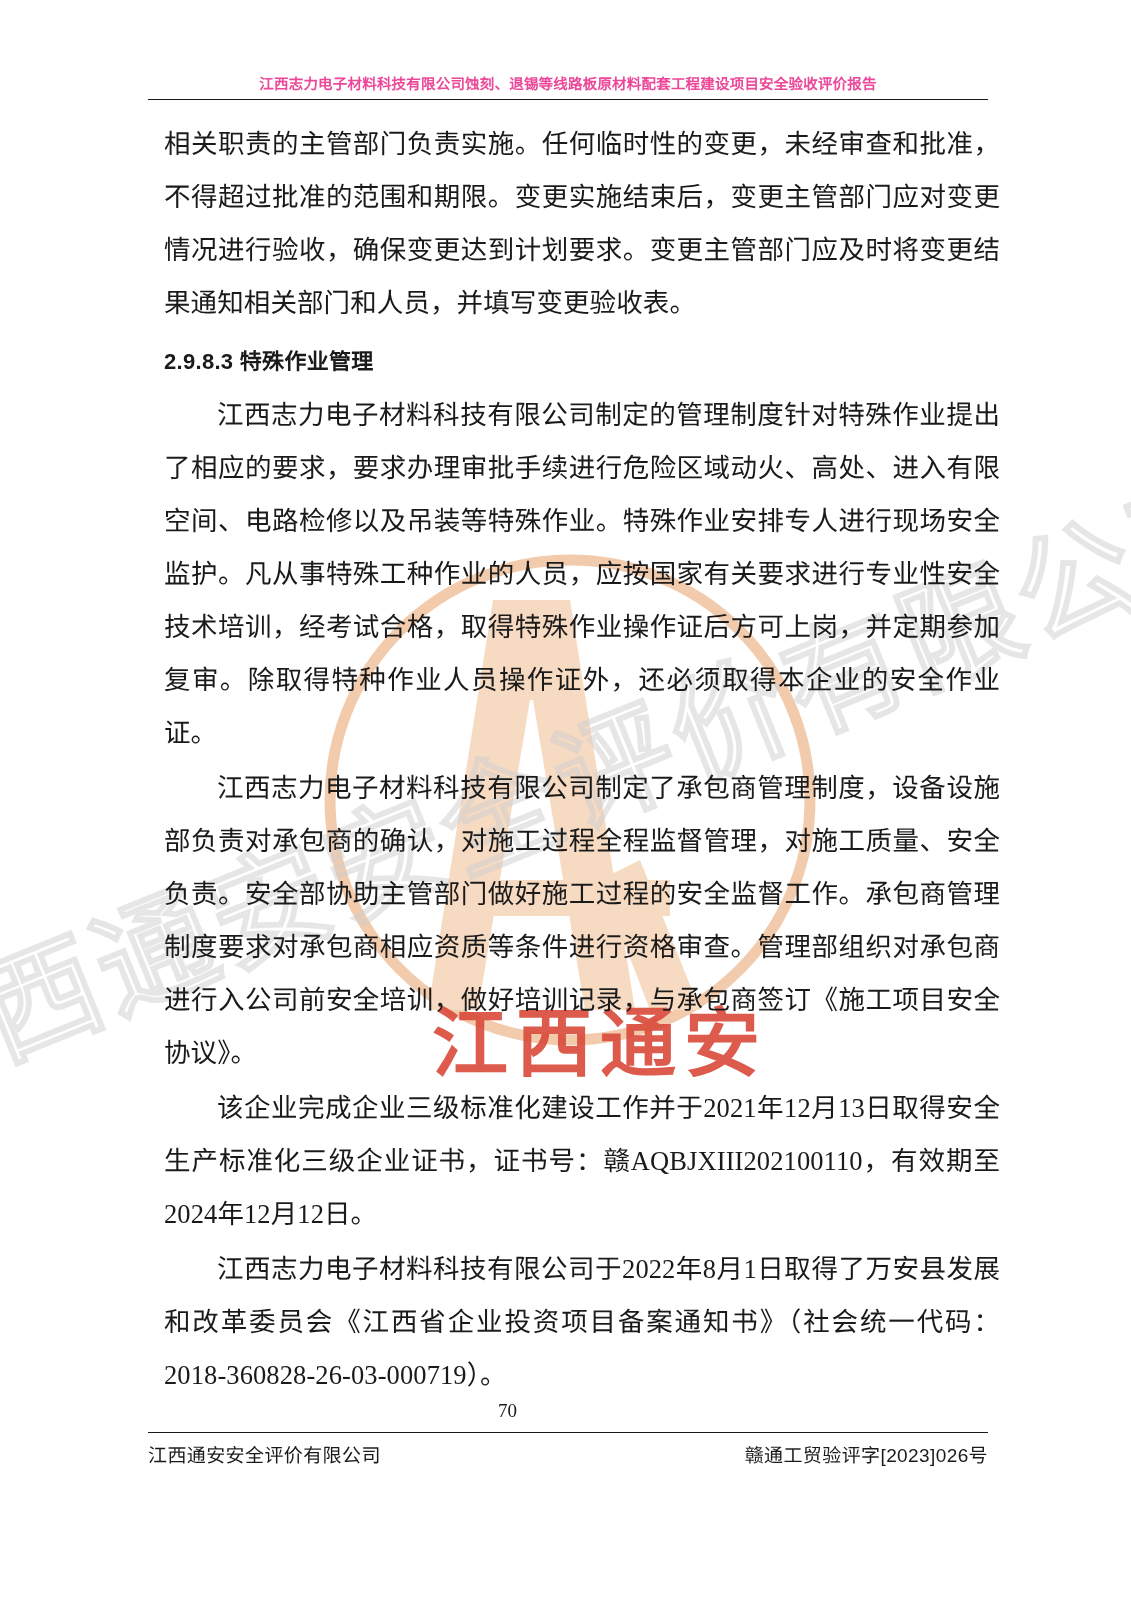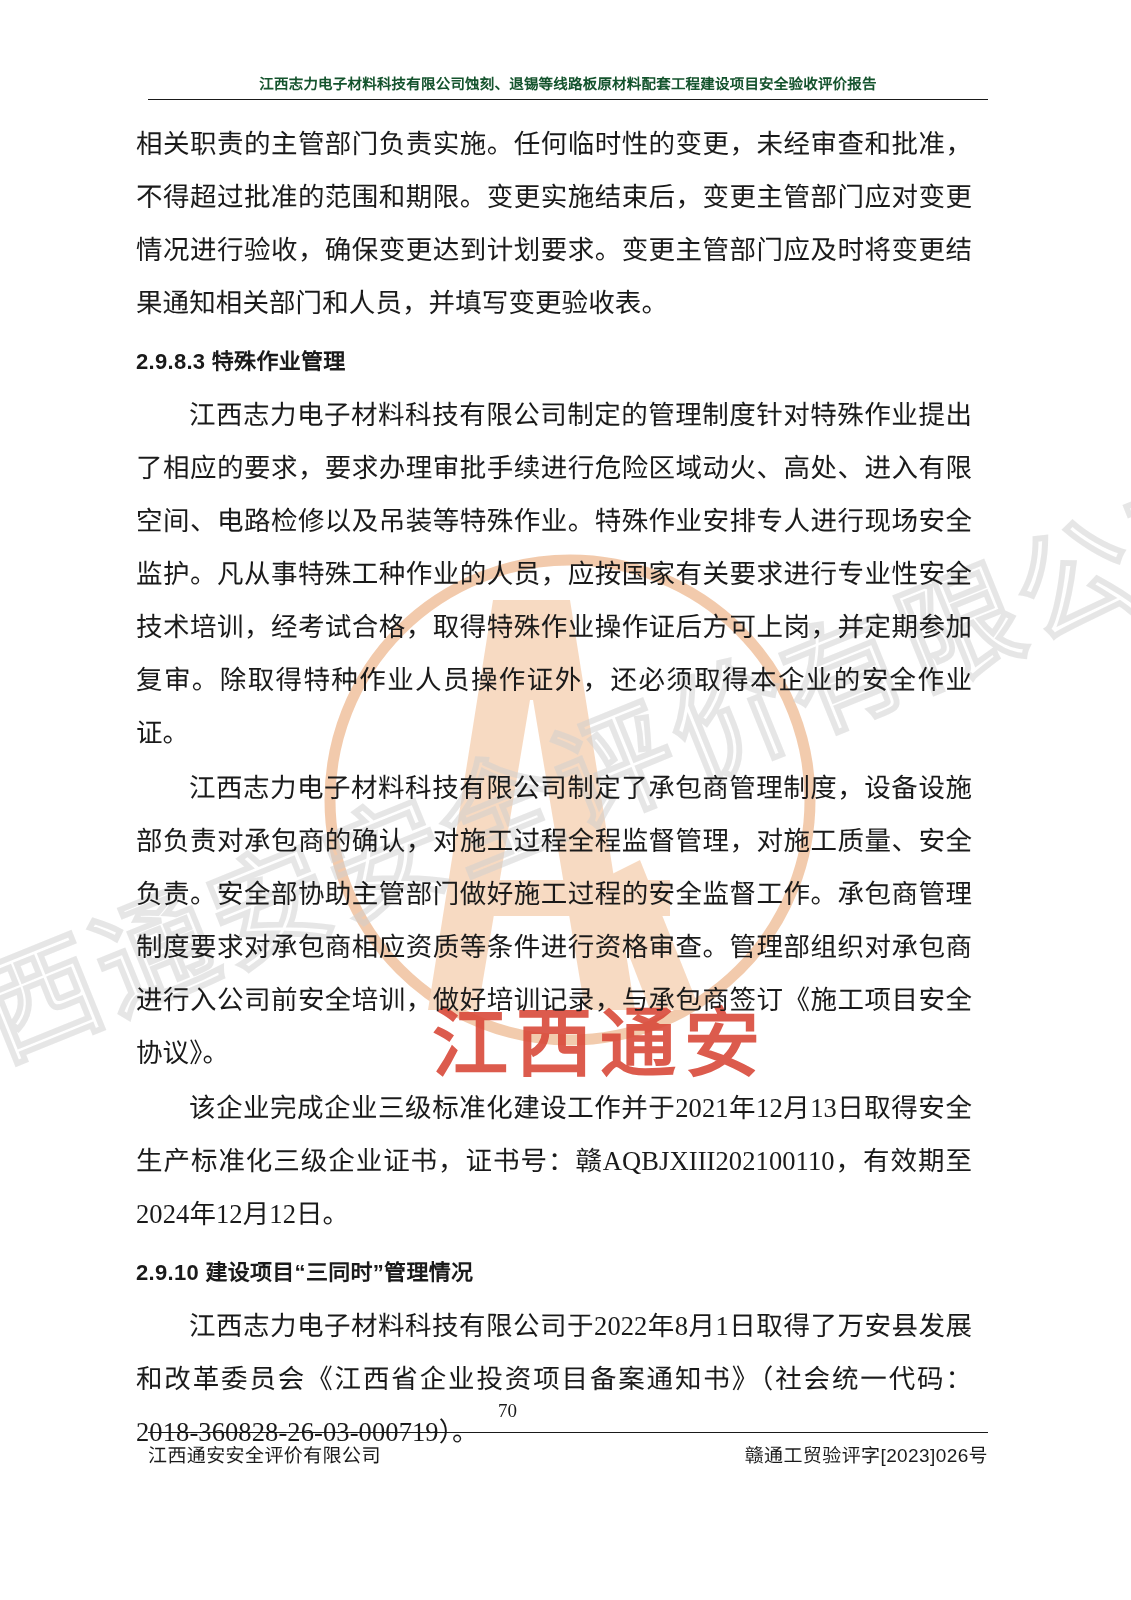--- a/index.html
+++ b/index.html
@@ -36,33 +36,33 @@
     top: 72px;
     width: 840px;
     text-align: center;
     z-index: 3;
   }
   .header-text {
     font-family: Liberation Sans, sans-serif;
     font-size: 14.5px;
     font-weight: bold;
     letter-spacing: 0.2px;
-    color: #14532d;
+    color: #ec4899;
     white-space: nowrap;
   }
   .header-rule {
     margin-top: 6px;
     border-bottom: 1.5px solid #1a1a1a;
     width: 840px;
   }
 
   
   .content {
     position: absolute;
-    left: 136px;
+    left: 164px;
     top: 118px;
     width: 836px;
     z-index: 3;
   }
   p.para {
     margin: 0 0 2px 0;
     font-size: 26.5px;
     line-height: 53px;
     text-align: justify;
     text-justify: inter-ideograph;
@@ -151,21 +151,20 @@
 
     <p class="para">相关职责的主管部门负责实施。任何临时性的变更，未经审查和批准，不得超过批准的范围和期限。变更实施结束后，变更主管部门应对变更情况进行验收，确保变更达到计划要求。变更主管部门应及时将变更结果通知相关部门和人员，并填写变更验收表。</p>
 
     <h3 class="heading">2.9.8.3 特殊作业管理</h3>
     <p class="para indent">江西志力电子材料科技有限公司制定的管理制度针对特殊作业提出了相应的要求，要求办理审批手续进行危险区域动火、高处、进入有限空间、电路检修以及吊装等特殊作业。特殊作业安排专人进行现场安全监护。凡从事特殊工种作业的人员，应按国家有关要求进行专业性安全技术培训，经考试合格，取得特殊作业操作证后方可上岗，并定期参加复审。除取得特种作业人员操作证外，还必须取得本企业的安全作业证。</p>
 
     <p class="para indent">江西志力电子材料科技有限公司制定了承包商管理制度，设备设施部负责对承包商的确认，对施工过程全程监督管理，对施工质量、安全负责。安全部协助主管部门做好施工过程的安全监督工作。承包商管理制度要求对承包商相应资质等条件进行资格审查。管理部组织对承包商进行入公司前安全培训，做好培训记录，与承包商签订《施工项目安全协议》。</p>
 
     <p class="para indent">该企业完成企业三级标准化建设工作并于2021年12月13日取得安全生产标准化三级企业证书，证书号：赣AQBJXIII202100110，有效期至2024年12月12日。</p>
 
-    <h3 class="heading">2.9.10 建设项目“三同时”管理情况</h3>
     <p class="para indent">江西志力电子材料科技有限公司于2022年8月1日取得了万安县发展和改革委员会《江西省企业投资项目备案通知书》（社会统一代码：2018-360828-26-03-000719）。</p>
 
   </div>
 
   <div class="page-number">70</div>
   <div class="footer-rule"></div>
   <div class="footer">
     <div class="footer-left">江西通安安全评价有限公司</div>
     <div class="footer-right">赣通工贸验评字[2023]026号</div>
   </div>

